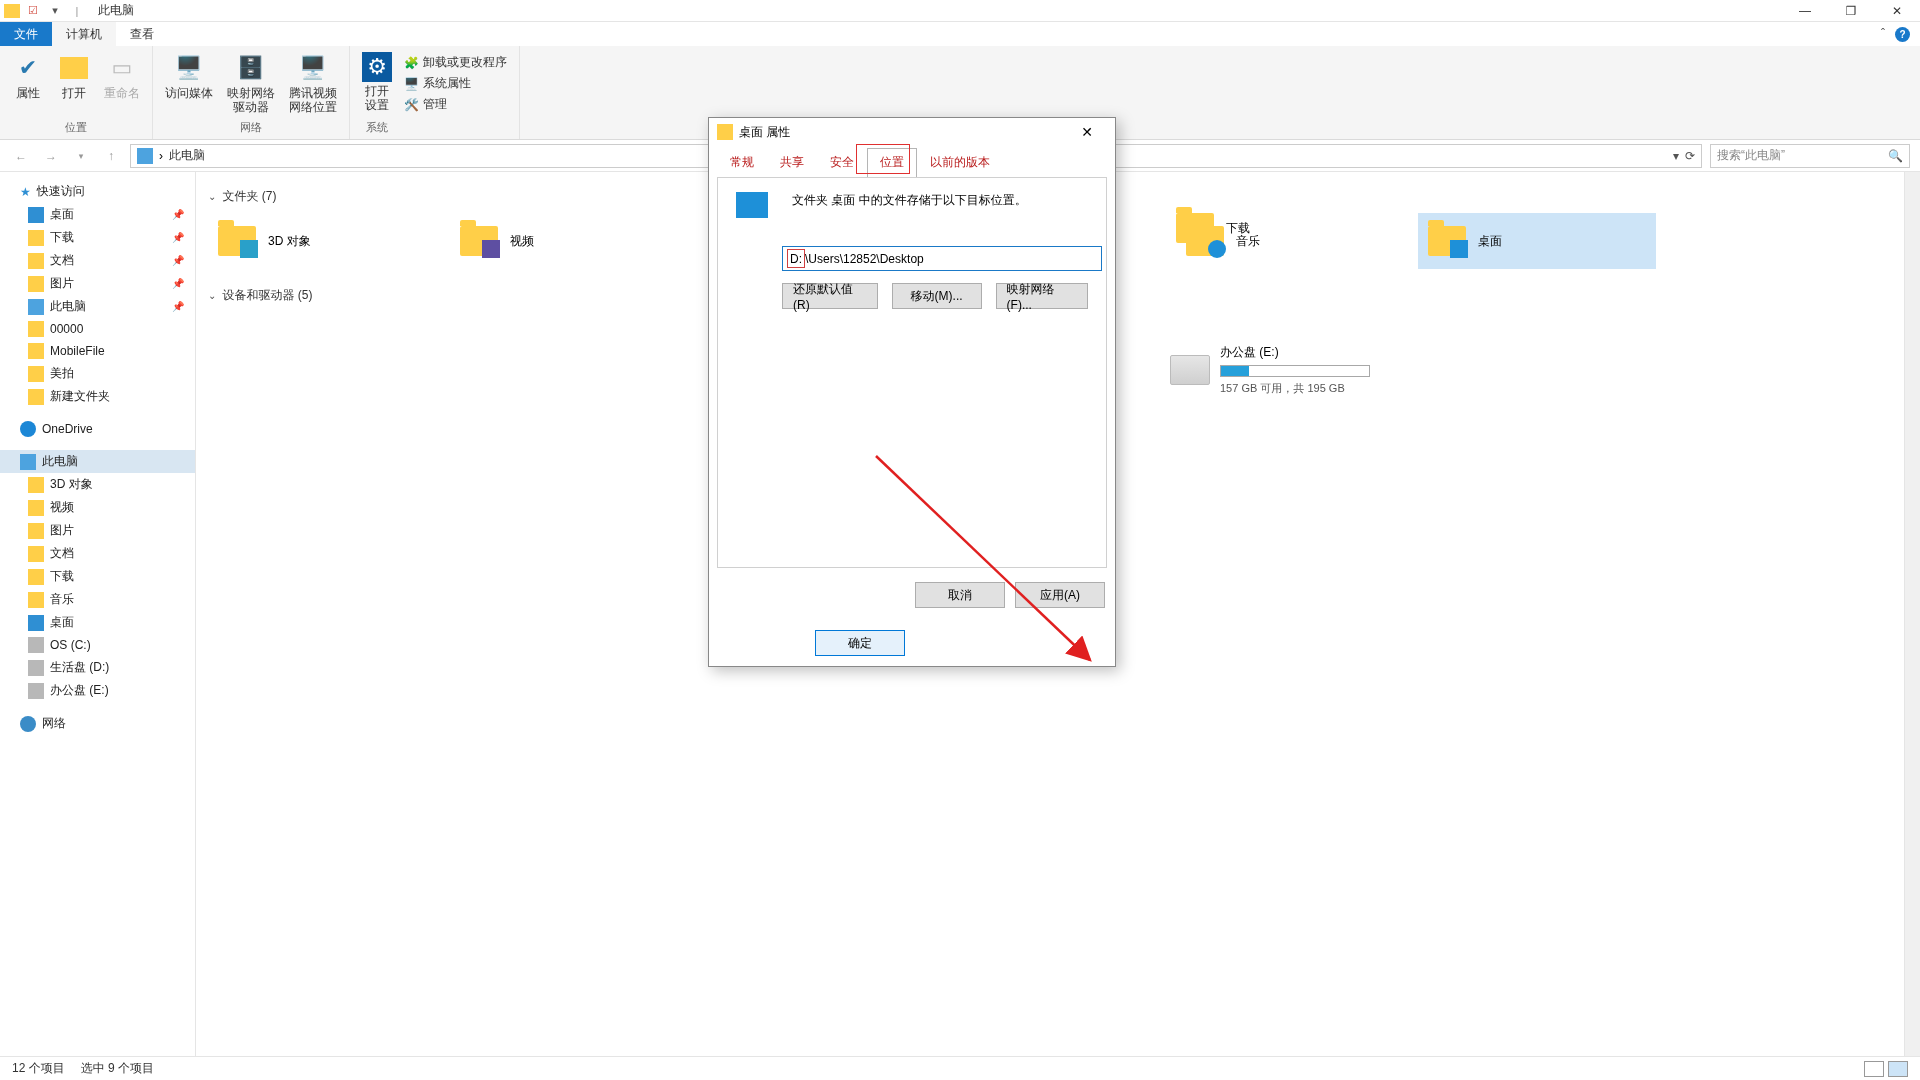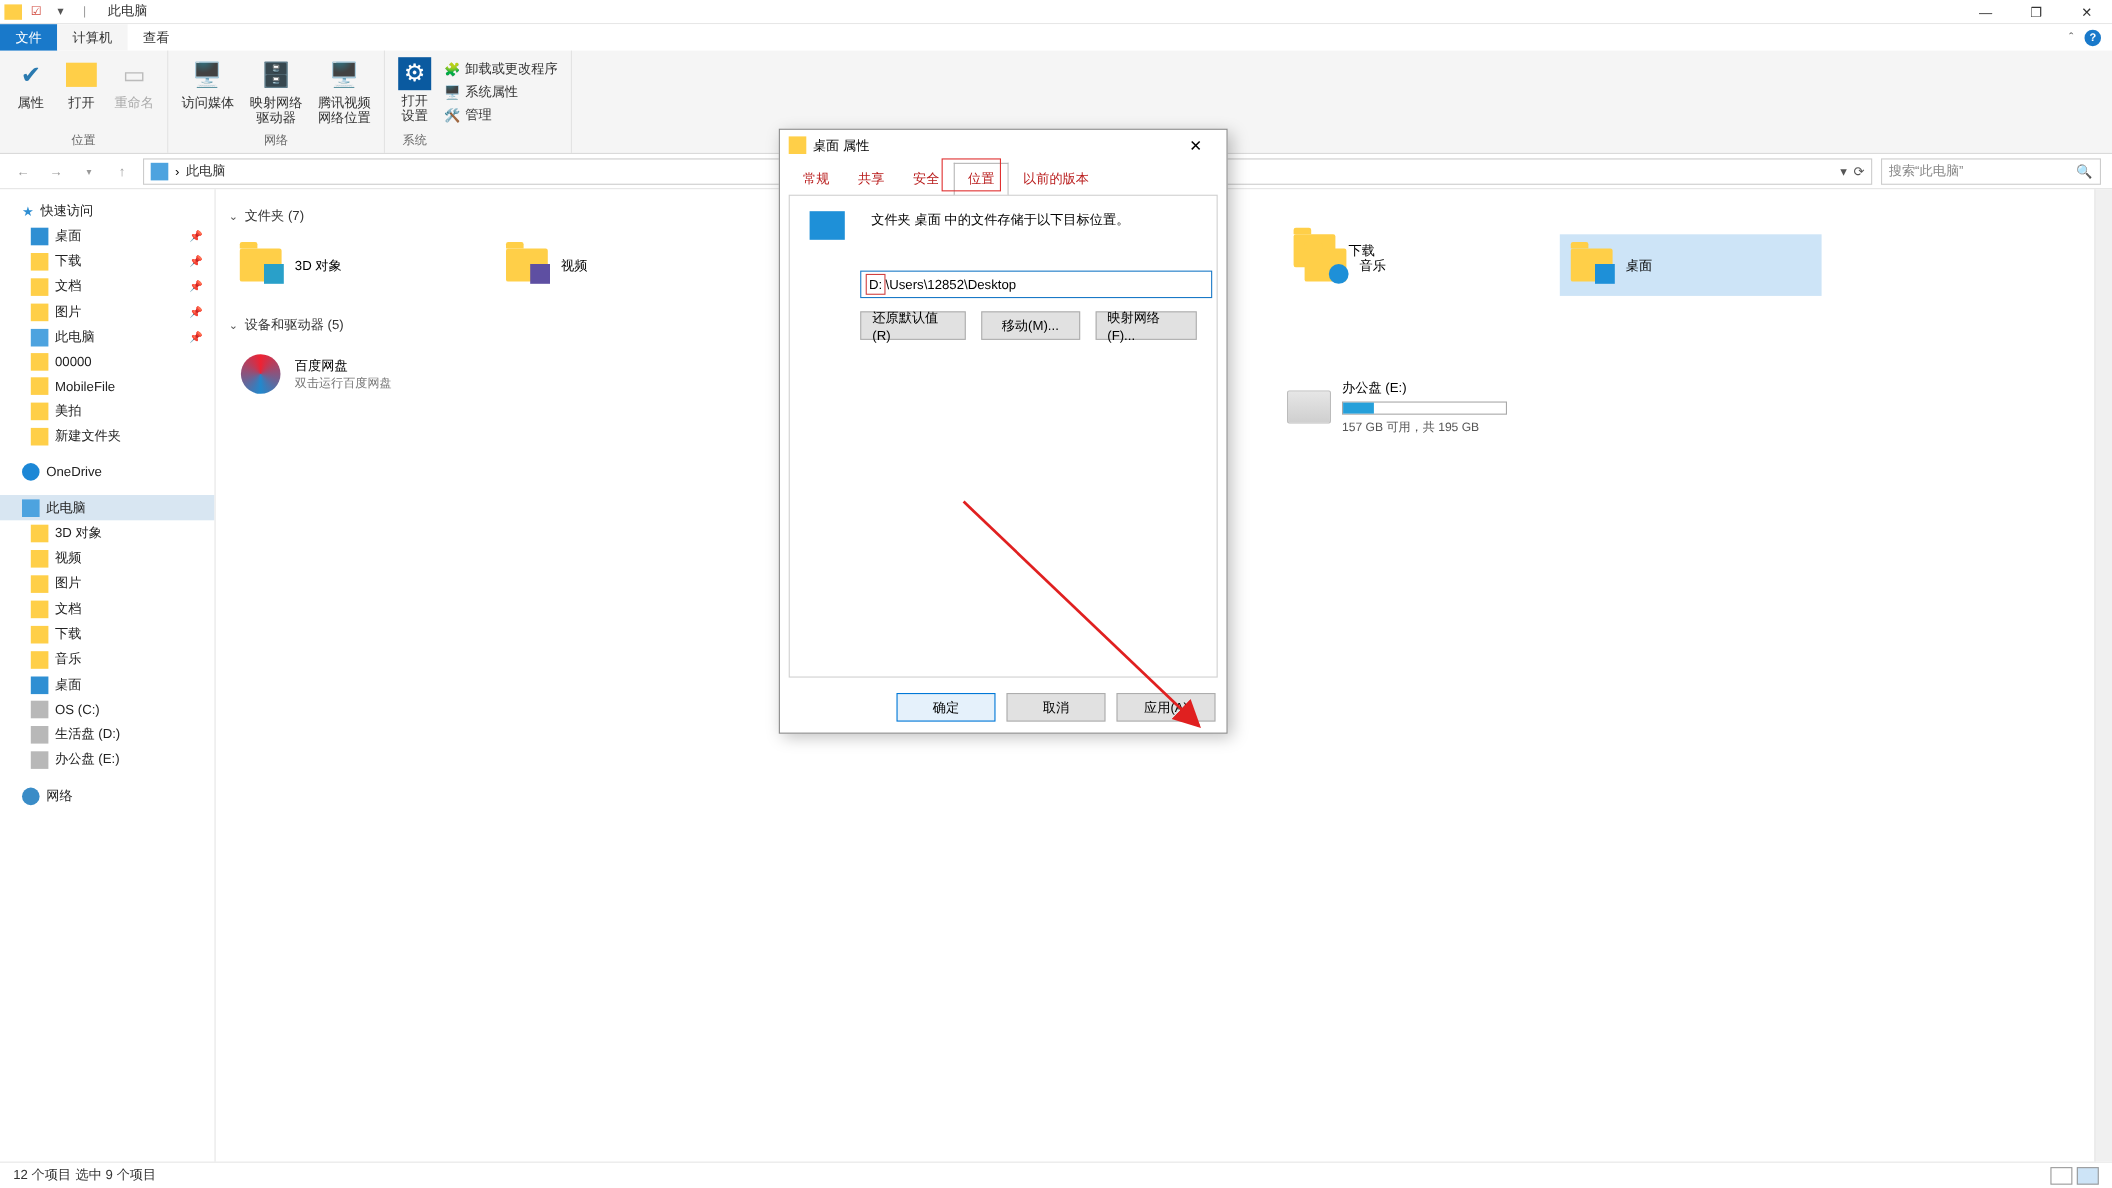--- a/index.html
+++ b/index.html
@@ -73,42 +73,42 @@
 .folder-overlay { position:absolute; right:-2px; bottom:-2px; width:18px; height:18px; }
 
 .drive-tile { width: 260px; height: 56px; display: flex; align-items: center; gap: 10px; padding: 4px 4px; }
 .drive-shape { width: 40px; height: 30px; background: linear-gradient(#e6e6e6,#cfcfcf); border: 1px solid #bbb; border-radius: 2px; }
 .drive-info { flex:1; display:flex; flex-direction:column; gap:4px; }
 .drive-bar { width: 150px; height: 12px; border: 1px solid #a8a8a8; background: #fff; }
 .drive-bar-fill { height: 100%; background: #26a0da; }
 .drive-text { color: #555; font-size: 11px; }
 
 
-.statusbar { height: 24px; border-top: 1px solid #e5e5e5; display: flex; align-items: center; padding: 0 12px; gap: 4px; color: #333; }
+.statusbar { height: 24px; border-top: 1px solid #e5e5e5; display: flex; align-items: center; padding: 0 12px; gap: 16px; color: #333; }
 .statusbar .right { margin-left: auto; display:flex; gap:4px;}
 .view-toggle { width:20px; height:16px; border:1px solid #999; display:inline-block;}
 
 
 .dialog { position: absolute; left: 708px; top: 117px; width: 408px; height: 550px; background: #fff; border: 1px solid #888; box-shadow: 4px 4px 14px rgba(0,0,0,0.25); z-index: 50; display:flex; flex-direction:column;}
 .dialog-titlebar { height: 28px; display: flex; align-items: center; padding: 0 8px; }
 .dialog-titlebar .d-icon { width:16px; height:16px; background:#ffcf48; margin-right:6px;}
 .dialog-titlebar .close { margin-left:auto; width:40px; text-align:center; font-size:14px;}
 .dialog-tabs { display:flex; padding: 2px 8px 0 8px; position: relative; }
 .dialog-tabs .dtab { padding: 5px 12px 6px 12px; background:#fff; color:#b91c1c; border:1px solid transparent; margin-bottom:-1px; }
 .dialog-tabs .dtab.active { border:1px solid #b5b5b5; border-bottom-color:#fff; }
 .dialog-tabs .redbox { position:absolute; border:1px solid #e03030; pointer-events:none; }
 .dialog-body { flex:1; margin: 0 8px 8px 8px; border:1px solid #d0d0d0; padding: 14px 18px; position: relative; }
 .dialog-body .desc-row { display:flex; align-items:flex-start; gap:24px; margin-bottom: 28px;}
 .dialog-body .folder-blue { width:32px; height:26px; background:#1e90d8;}
 .dialog-body .para { color:#222; line-height: 18px; margin-left: 46px; margin-bottom: 18px;}
 .path-input { width: 320px; height: 25px; border:1px solid #1a79c7; padding: 0 4px; margin-left:46px; display:flex; align-items:center; }
 .path-input .driveletter { border:1px solid #d04040; padding:0 2px; height:19px; display:inline-flex; align-items:center;}
 .button-row { display:flex; gap:14px; margin-left:46px; margin-top:12px; }
 .win-btn { min-width:90px; height:26px; border:1px solid #adadad; background:#e1e1e1; display:inline-flex; align-items:center; justify-content:center; padding: 0 10px;}
-.win-btn.primary { border:1px solid #0078d7; background:#e5f1fb;}
+.win-btn.primary { border:1px solid #0078d7; background:#e5f1fb;margin-top:48px;}
 .dialog-footer { display:flex; gap:10px; justify-content:flex-end; padding: 6px 10px 10px 10px; }
 
 
 .red-arrow { position:absolute; z-index:60; }
 
 
 .rscroll { position:absolute; right:0; top:172px; width:16px; bottom:24px; background:#f0f0f0; border-left:1px solid #e5e5e5;}
 </style>
 </head>
 <body>
@@ -393,29 +393,20 @@
             <span>桌面</span>
           </span>
       </div>
     </div>
 
     <div class="group-header">
       <span class="chev">⌄</span>
       <span>设备和驱动器 (5)</span>
     </div>
     <div class="tiles">
-      <div class="tile">
-        <span class="big-icon">
-            <span style="width:36px;height:36px;border-radius:50%;background:conic-gradient(#e23,#28c,#e23);display:inline-block;"></span>
-          </span>
-        <span class="tile-text">
-          <span>百度网盘</span>
-          <span class="tile-sub">双击运行百度网盘</span>
-        </span>
-      </div>
     </div>
 
     <div class="drive-tile" style="position:absolute; left:970px; top:170px;">
       <span class="drive-shape"></span>
       <div class="drive-info">
         <span>办公盘 (E:)</span>
         <div class="drive-bar">
             <div class="drive-bar-fill" id="drive-e-fill" style="width: 19%;"></div>
           </div>
         <span class="drive-text">157 GB 可用，共 195 GB</span>

